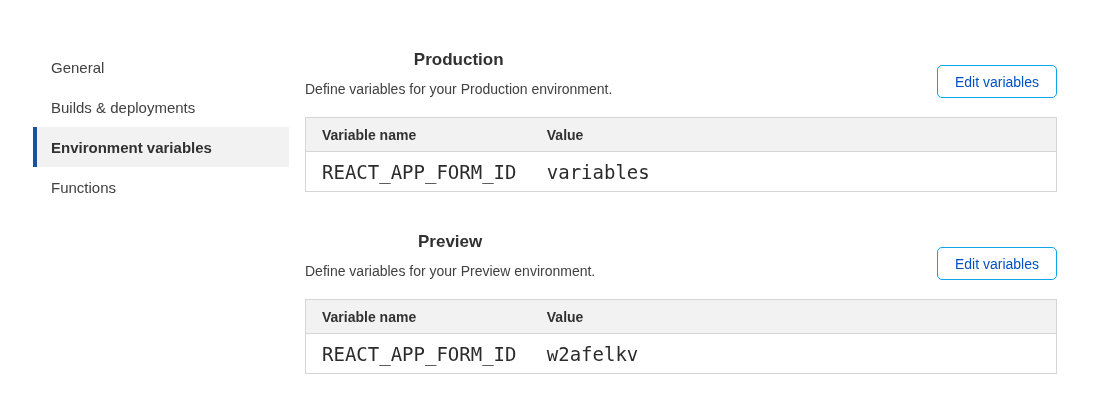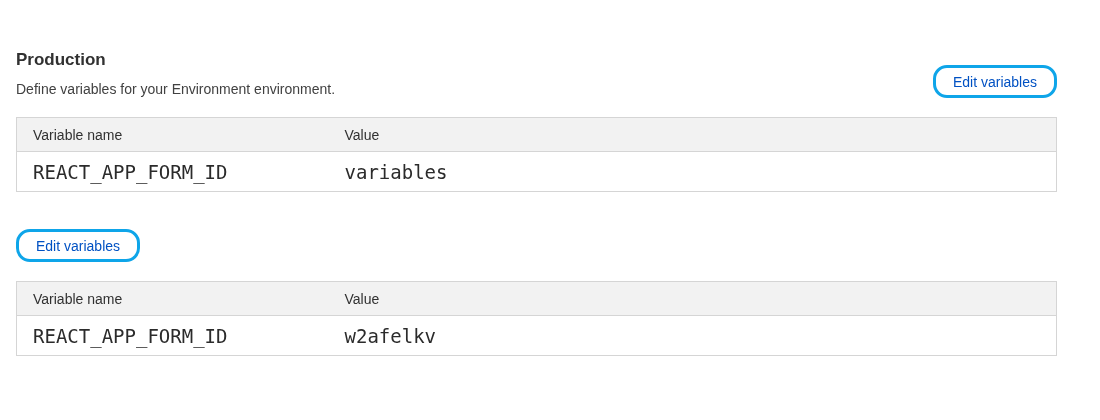--- a/index.html
+++ b/index.html
@@ -53,33 +53,34 @@
     display: flex;
     justify-content: space-between;
     align-items: flex-end;
   }
   .section-title {
     font-size: 17px;
     font-weight: 700;
     color: #313131;
     margin: 3px 0 0 0;
     line-height: 20px;
+    text-align: center;
   }
   .section-desc {
     font-size: 14px;
     line-height: 14px;
     color: #414141;
     margin-top: 12px;
   }
   .edit-btn {
     height: 33px;
     padding: 0 17px;
     background: #ffffff;
-    border: 3px solid #0ea5e9;
-    border-radius: 14px;
+    border: 1px solid #0ea5e9;
+    border-radius: 5px;
     color: #0051c3;
     font-family: "Liberation Sans", sans-serif;
     font-size: 14px;
     cursor: pointer;
     margin-bottom: -2px;
     white-space: nowrap;
   }
 
   
   table.vars-table {
@@ -87,46 +88,60 @@
     margin-top: 21px;
     border-collapse: collapse;
     border: 1px solid #d5d5d5;
   }
   .vars-table th {
     height: 34px;
     background: #f2f2f2;
     border-bottom: 1px solid #d5d5d5;
     text-align: left;
     font-size: 14px;
-    font-weight: 400;
+    font-weight: 700;
     color: #313131;
     padding: 0 0 0 16px;
   }
   .vars-table th.col-name { width: 30%; }
   .vars-table td {
     height: 40px;
     padding: 0 0 0 16px;
     font-family: "DejaVu Sans Mono", monospace;
     font-size: 19px;
     color: #2b2b2b;
   }
 </style>
 </head>
 <body>
 
 <div class="layout">
 
+  <nav class="sidebar">
+    <div class="nav-item">
+      <span>General</span>
+    </div>
+    <div class="nav-item">
+      <span>Builds &amp; deployments</span>
+    </div>
+    <div class="nav-item selected">
+      <span>Environment variables</span>
+    </div>
+    <div class="nav-item">
+      <span>Functions</span>
+    </div>
+  </nav>
 
   <main class="main">
 
     <section class="section">
       <div class="section-header">
         <div>
           <h2 class="section-title">Production</h2>
-          <div class="section-desc">Define variables for your Environment environment.</div>
+          <div class="section-desc">Define variables for your Production environment.</div>
         </div>
         <button class="edit-btn">Edit variables</button>
       </div>
       <table class="vars-table">
         <thead>
           <tr>
             <th class="col-name">Variable name</th>
             <th>Value</th>
           </tr>
         </thead>
@@ -134,20 +149,24 @@
           <tr>
             <td>REACT_APP_FORM_ID</td>
             <td>variables</td>
           </tr>
         </tbody>
       </table>
     </section>
 
     <section class="section">
       <div class="section-header">
+        <div>
+          <h2 class="section-title">Preview</h2>
+          <div class="section-desc">Define variables for your Preview environment.</div>
+        </div>
         <button class="edit-btn">Edit variables</button>
       </div>
       <table class="vars-table">
         <thead>
           <tr>
             <th class="col-name">Variable name</th>
             <th>Value</th>
           </tr>
         </thead>
         <tbody>

